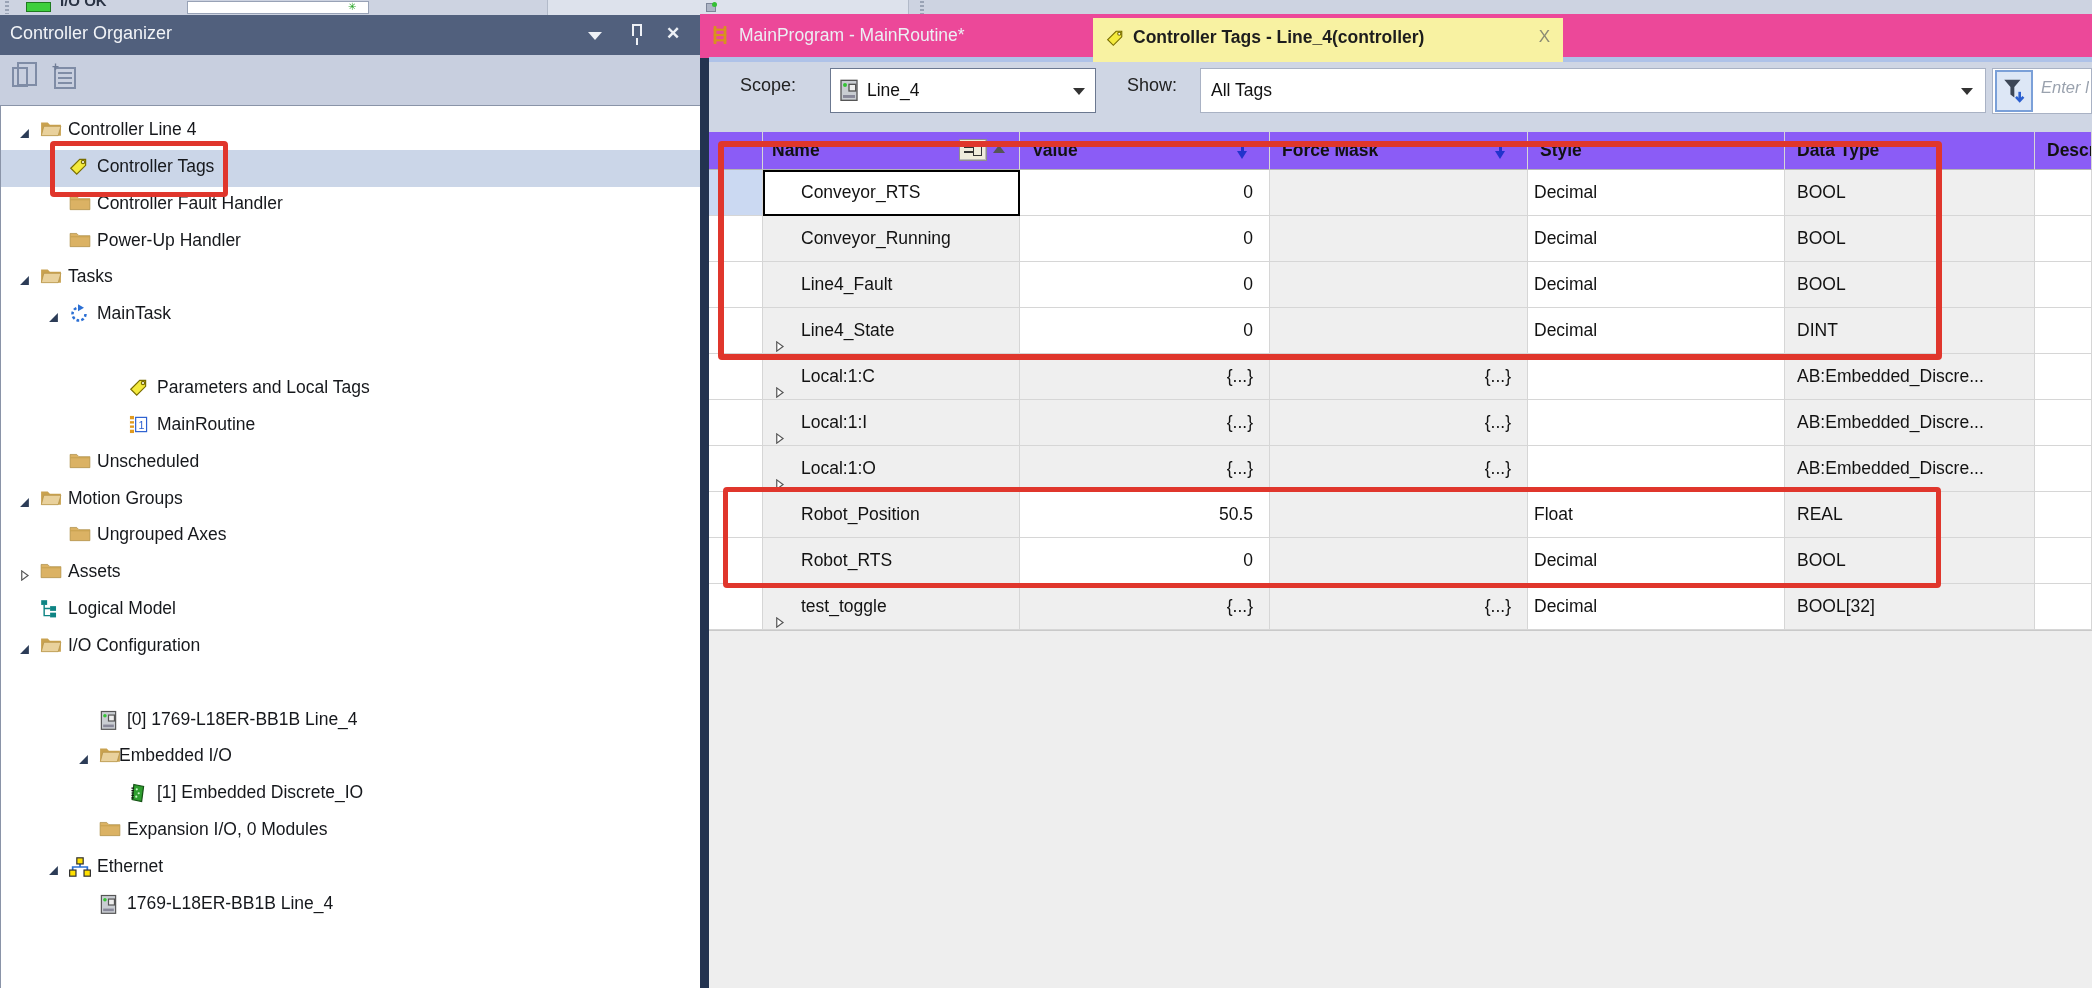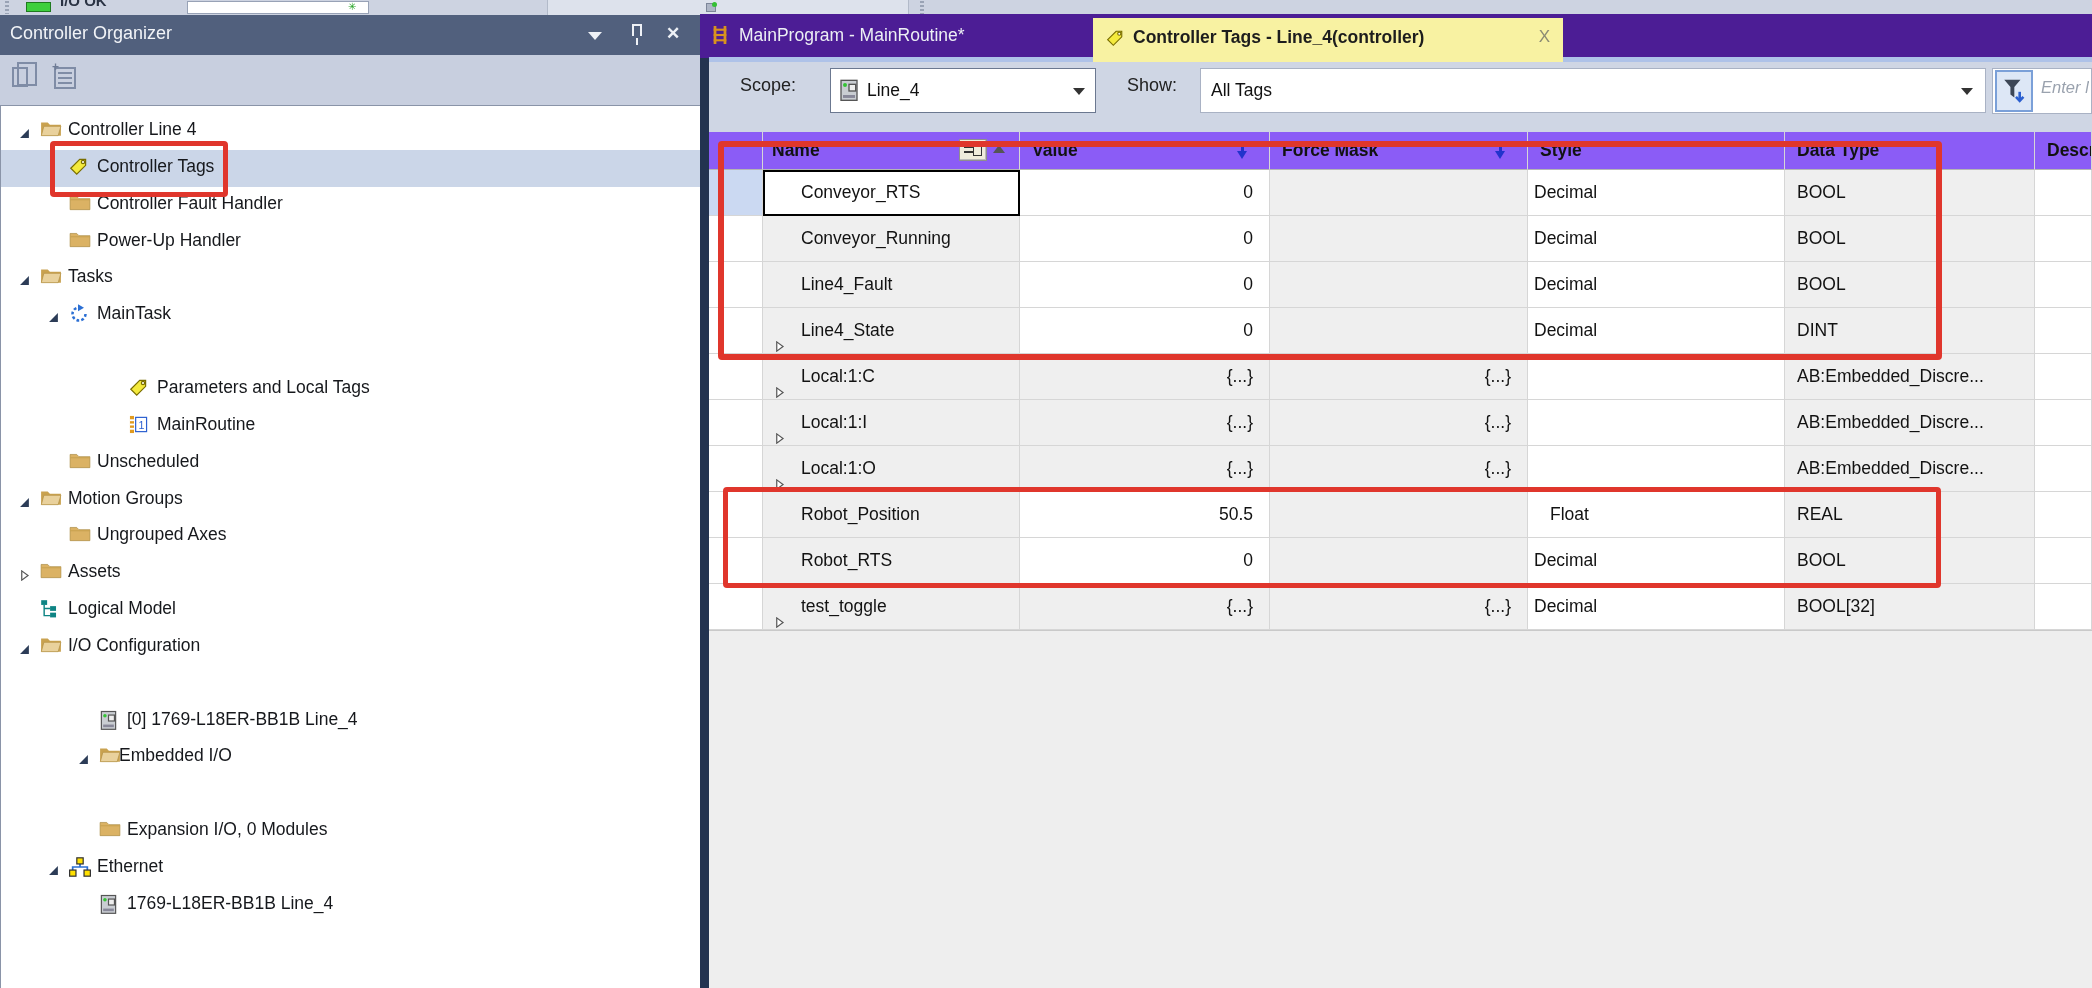--- a/index.html
+++ b/index.html
@@ -44,21 +44,21 @@
   .t-exp{position:absolute;top:12px;}
   .t-ico{position:absolute;top:7px;width:22px;height:22px;}
   .t-ico svg{display:block;}
   .t-label{position:absolute;top:6px;font-size:17.5px;color:#16181c;white-space:nowrap;}
 
   
   .ann{position:absolute;border:6px solid #e0362c;border-radius:4px;pointer-events:none;z-index:50;}
 
   
   #splitter{position:absolute;left:700px;top:15px;width:10px;height:973px;background:#233350;}
-  #tabbar{position:absolute;left:700px;top:14px;width:1392px;height:44px;background:#4c1d95;}
+  #tabbar{position:absolute;left:700px;top:14px;width:1392px;height:44px;background:#ec4899;}
   #blue-line{position:absolute;left:709px;top:57px;width:1383px;height:5px;background:#aec2e8;}
   .tab{position:absolute;top:0;height:44px;}
   #tab-0{left:2px;width:388px;}
   #tab-0 .tab-label{position:absolute;left:37px;top:11px;font-size:17.5px;color:#eceff4;white-space:nowrap;}
   #tab-0 .tab-ico{position:absolute;left:11px;top:12px;}
   #tab-1{left:393px;top:4px;height:44px;width:470px;background:#f8f2a2;z-index:5;}
   #tab-1 .tab-label{position:absolute;left:40px;top:9px;font-size:17.5px;font-weight:bold;color:#1d1d1d;white-space:nowrap;}
   #tab-1 .tab-ico{position:absolute;left:13px;top:11px;}
   #tab-close{position:absolute;right:13px;top:9px;font-size:17px;color:#8b8b74;}
 
@@ -300,20 +300,32 @@
             <path d="M9 1 V9 H1 Z" fill="#2c3c57"></path>
           </svg></span>
         <span class="t-ico" style="left:98px">
           <svg width="22" height="17" viewBox="0 0 20 15">
             <path d="M1 2 h6 l2 2 h10 v10 H1 Z" fill="#c9a250"></path>
             <path d="M3.5 5.5 h15.5 l-2.5 8.5 H1.2 Z" fill="#e9d19c" stroke="#b08c3e" stroke-width="0.6"></path>
           </svg>
         </span>
         <span class="t-label" style="left:118px">Embedded I/O</span>
       </div>
+      <div class="titem" style="top: 670.3px;">
+        <span class="t-ico" style="left:128px">
+          <svg width="17" height="20" viewBox="0 0 14 16">
+            <path d="M4 1 L12 2.6 L10.4 15 L2.6 13.4 Z" fill="#2f9e2f" stroke="#145214"></path>
+            <circle cx="6.4" cy="5" r="0.9" fill="#c6f7c6"></circle>
+            <circle cx="8" cy="8.2" r="0.9" fill="#c6f7c6"></circle>
+            <circle cx="6" cy="11" r="0.9" fill="#c6f7c6"></circle>
+            <path d="M2 4 h2 M2 6 h2 M2 8 h2 M2 10 h2 M2 12 h2" stroke="#111" stroke-width="1"></path>
+          </svg>
+        </span>
+        <span class="t-label" style="left:156px">[1] Embedded Discrete_IO</span>
+      </div>
       <div class="titem" style="top: 707.15px;">
         <span class="t-ico" style="left:98px">
           <svg width="22" height="17" viewBox="0 0 20 15">
             <path d="M1 2 h6 l2 2 h10 v10 H1 Z" fill="#dbb264" stroke="#a8883e" stroke-width="0.6"></path>
             <path d="M1 5 h18" stroke="#c9a250"></path>
           </svg>
         </span>
         <span class="t-label" style="left:126px">Expansion I/O, 0 Modules</span>
       </div>
       <div class="titem" style="top: 744px;">
@@ -487,21 +499,21 @@
           <div class="gcell bg-gray al-r" style="width:258px"><span>{...}</span></div>
           <div class="gcell bg-white" style="width:257px"><span style="padding-left:6px"></span></div>
           <div class="gcell bg-gray" style="width:250px"><span style="padding-left:12px">AB:Embedded_Discre...</span></div>
           <div class="gcell bg-white" style="width:57px"></div>
         </div>
         <div class="grow">
           <div class="gcell bg-white" style="width:54px"></div>
           <div class="gcell bg-gray" style="width:257px"><span class="name-text">Robot_Position</span></div>
           <div class="gcell bg-white al-r" style="width:250px"><span>50.5</span></div>
           <div class="gcell bg-gray al-r" style="width:258px"><span></span></div>
-          <div class="gcell bg-white" style="width:257px"><span style="padding-left:22px">Float</span></div>
+          <div class="gcell bg-white" style="width:257px"><span style="padding-left:6px">Float</span></div>
           <div class="gcell bg-gray" style="width:250px"><span style="padding-left:12px">REAL</span></div>
           <div class="gcell bg-white" style="width:57px"></div>
         </div>
         <div class="grow">
           <div class="gcell bg-white" style="width:54px"></div>
           <div class="gcell bg-gray" style="width:257px"><span class="name-text">Robot_RTS</span></div>
           <div class="gcell bg-white al-r" style="width:250px"><span>0</span></div>
           <div class="gcell bg-gray al-r" style="width:258px"><span></span></div>
           <div class="gcell bg-white" style="width:257px"><span style="padding-left:6px">Decimal</span></div>
           <div class="gcell bg-gray" style="width:250px"><span style="padding-left:12px">BOOL</span></div>

